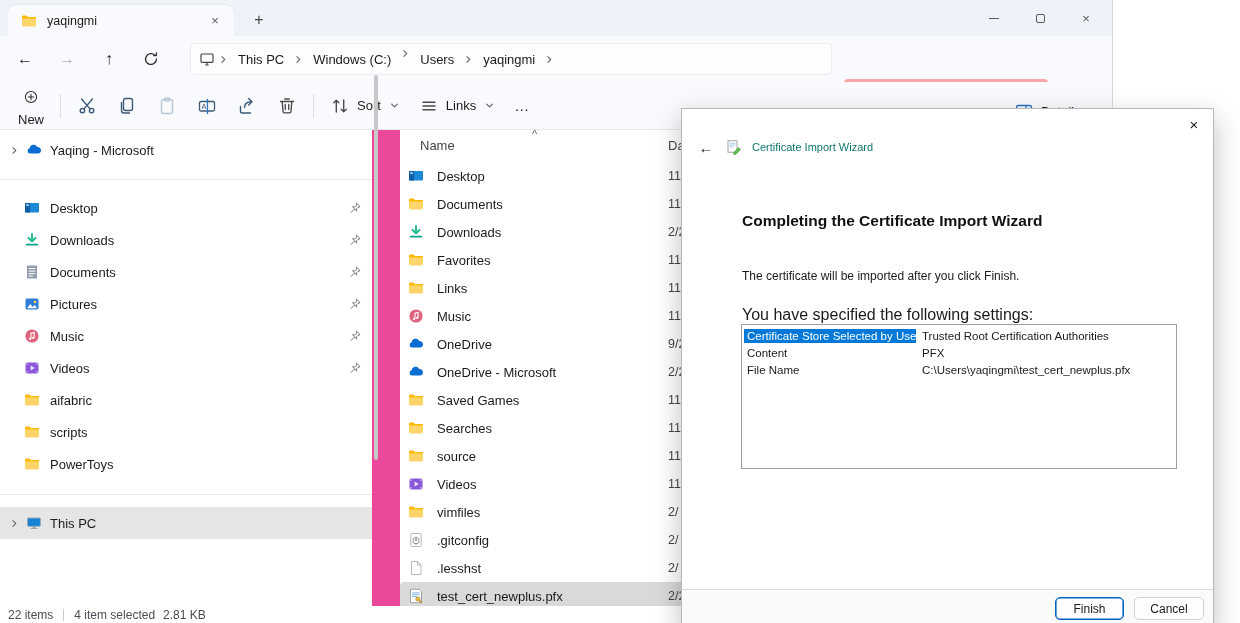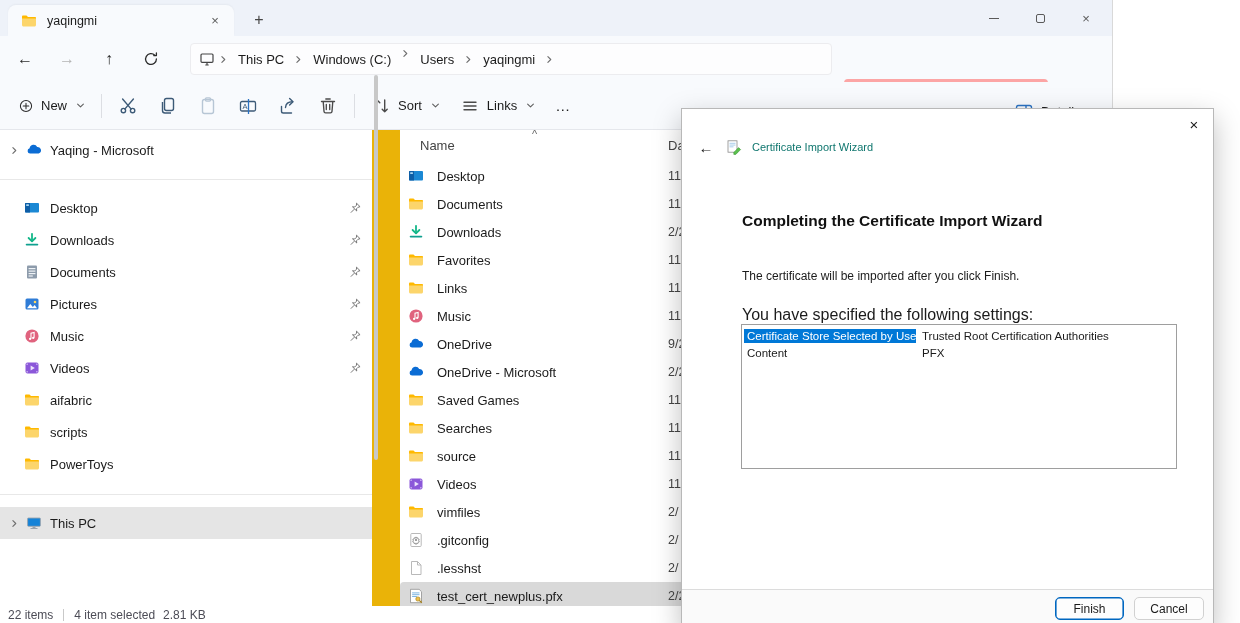--- a/index.html
+++ b/index.html
@@ -1,20 +1,20 @@
 <!DOCTYPE html>
 <html><head>
 <meta charset="utf-8">
 <style>
   html,body{margin:0;padding:0;width:1240px;height:623px;overflow:hidden;background:#ffffff;
     font-family:"Liberation Sans","DejaVu Sans",sans-serif;-webkit-font-smoothing:antialiased;}
   *{box-sizing:border-box;}
 
   
-  .window{position:absolute;left:0;top:0;width:1113px;height:623px;background:#eab308;border-right:1px solid #d9d9d9;}
+  .window{position:absolute;left:0;top:0;width:1113px;height:623px;background:#ec4899;border-right:1px solid #d9d9d9;}
 
   
   .tabstrip{position:absolute;left:0;top:0;width:100%;height:36px;background:#eef2f9;}
   .tab{position:absolute;left:8px;top:5px;width:226px;height:31px;background:#f8fafd;border-radius:8px 8px 0 0;
     display:flex;align-items:center;padding:0 8px 0 13px;box-shadow:0 -1px 2px rgba(0,0,0,0.04);}
   .tab .icon16{margin-right:10px;}
   .tab-title{font-size:12.5px;color:#1b1b1b;flex:1;}
   .tab-close{width:22px;height:22px;border-radius:4px;display:flex;align-items:center;justify-content:center;
     font-size:13px;color:#5c5c5c;cursor:default;}
   .newtab{position:absolute;left:246px;top:8px;width:26px;height:24px;display:flex;align-items:center;justify-content:center;
@@ -205,21 +205,21 @@
             <g fill="none" stroke="#5f5f5f" stroke-width="1.2">
               <circle cx="6.8" cy="6.8" r="4"></circle>
               <path d="M9.8 9.8l3.6 3.6" stroke-linecap="round"></path>
             </g>
           </svg>
         </span>
     </div>
   </div>
 
   <div class="commandbar">
-    <div class="cmdbtn" style="margin-left:8px;">
+    <div class="cmdbtn" style="margin-left:8px;flex-direction:column;">
       <span class="icon16">
           <svg viewBox="0 0 20 20" width="18" height="18">
             <g fill="none" stroke="#2b2b2b" stroke-width="1.3">
               <circle cx="10" cy="10" r="7"></circle>
               <path d="M10 6.5v7M6.5 10h7" stroke-linecap="round"></path>
             </g>
           </svg>
         </span>
       <span>New</span>
       <span class="chev">
@@ -729,18 +729,22 @@
   <div class="dlg-spec">You have specified the following settings:</div>
   <div class="dlg-table">
     <div class="set-row selected">
         <span class="set-key">Certificate Store Selected by User</span>
         <span class="set-val">Trusted Root Certification Authorities</span>
       </div>
       <div class="set-row">
         <span class="set-key">Content</span>
         <span class="set-val">PFX</span>
       </div>
+      <div class="set-row">
+        <span class="set-key">File Name</span>
+        <span class="set-val">C:\Users\yaqingmi\test_cert_newplus.pfx</span>
+      </div>
   </div>
   <div class="dlg-footer">
     <button class="btn btn-finish">Finish</button>
     <button class="btn btn-cancel">Cancel</button>
   </div>
 </div>
 
 </body></html>

